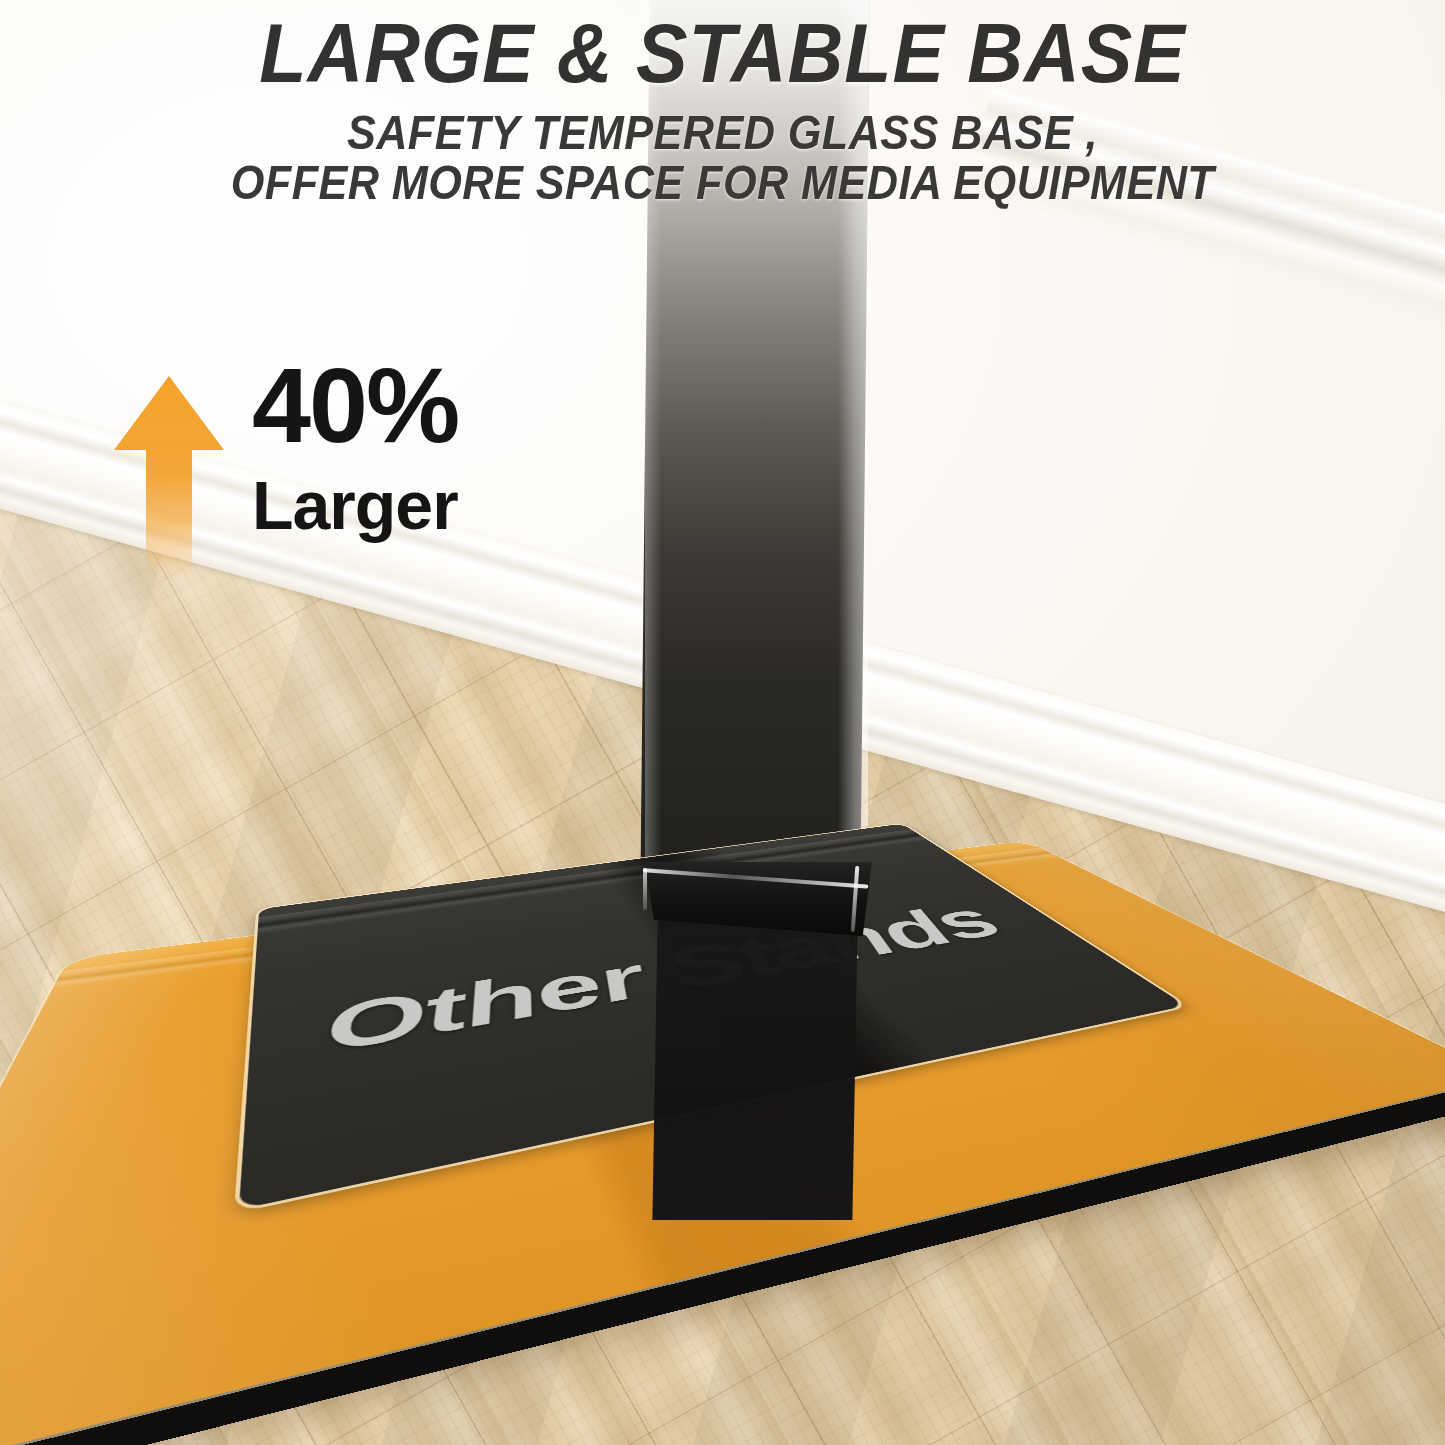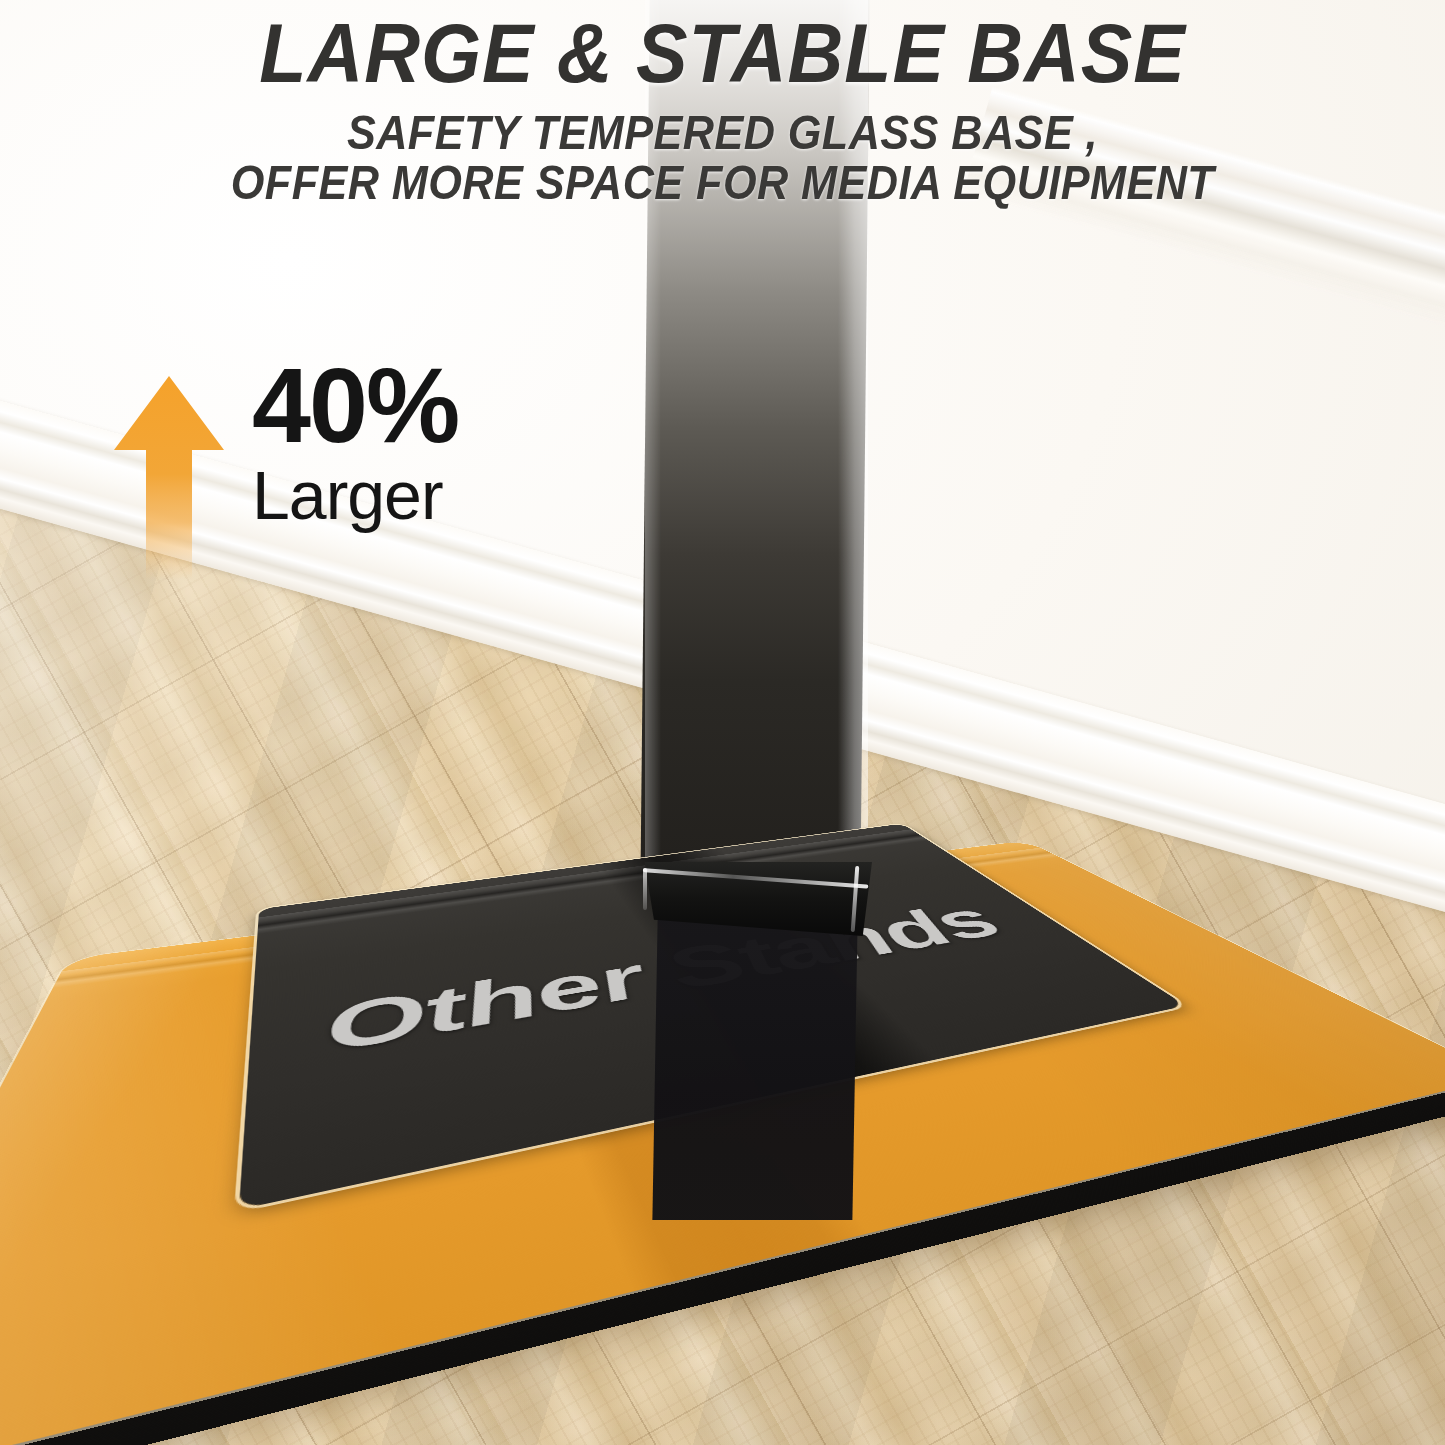--- a/index.html
+++ b/index.html
@@ -308,22 +308,22 @@
     position:absolute; left:110px; top:372px;
     display:flex; gap:24px;
   }
   .arrow-up { width:118px; height:210px; display:block; }
   .pct-block { margin-top:-14px; }
   .pct-num {
     font-size:106px; font-weight:bold; line-height:.9;
     color:#151515; letter-spacing:-2px;
   }
   .pct-word {
-    font-size:68px; font-weight:normal; line-height:1;
-    color:#151515; margin-top:8px; letter-spacing:-1px;
+    font-size:68px; font-weight:bold; line-height:1;
+    color:#151515; margin-top:18px; letter-spacing:-1px;
   }
 
   
   .features { position:absolute; right:34px; top:248px; width:330px; }
   .feature { text-align:center; }
   .feature + .feature { margin-top:64px; }
   .fcircle {
     width:176px; height:176px; border-radius:50%;
     background:#f5ae44;
     margin:0 auto 18px;

